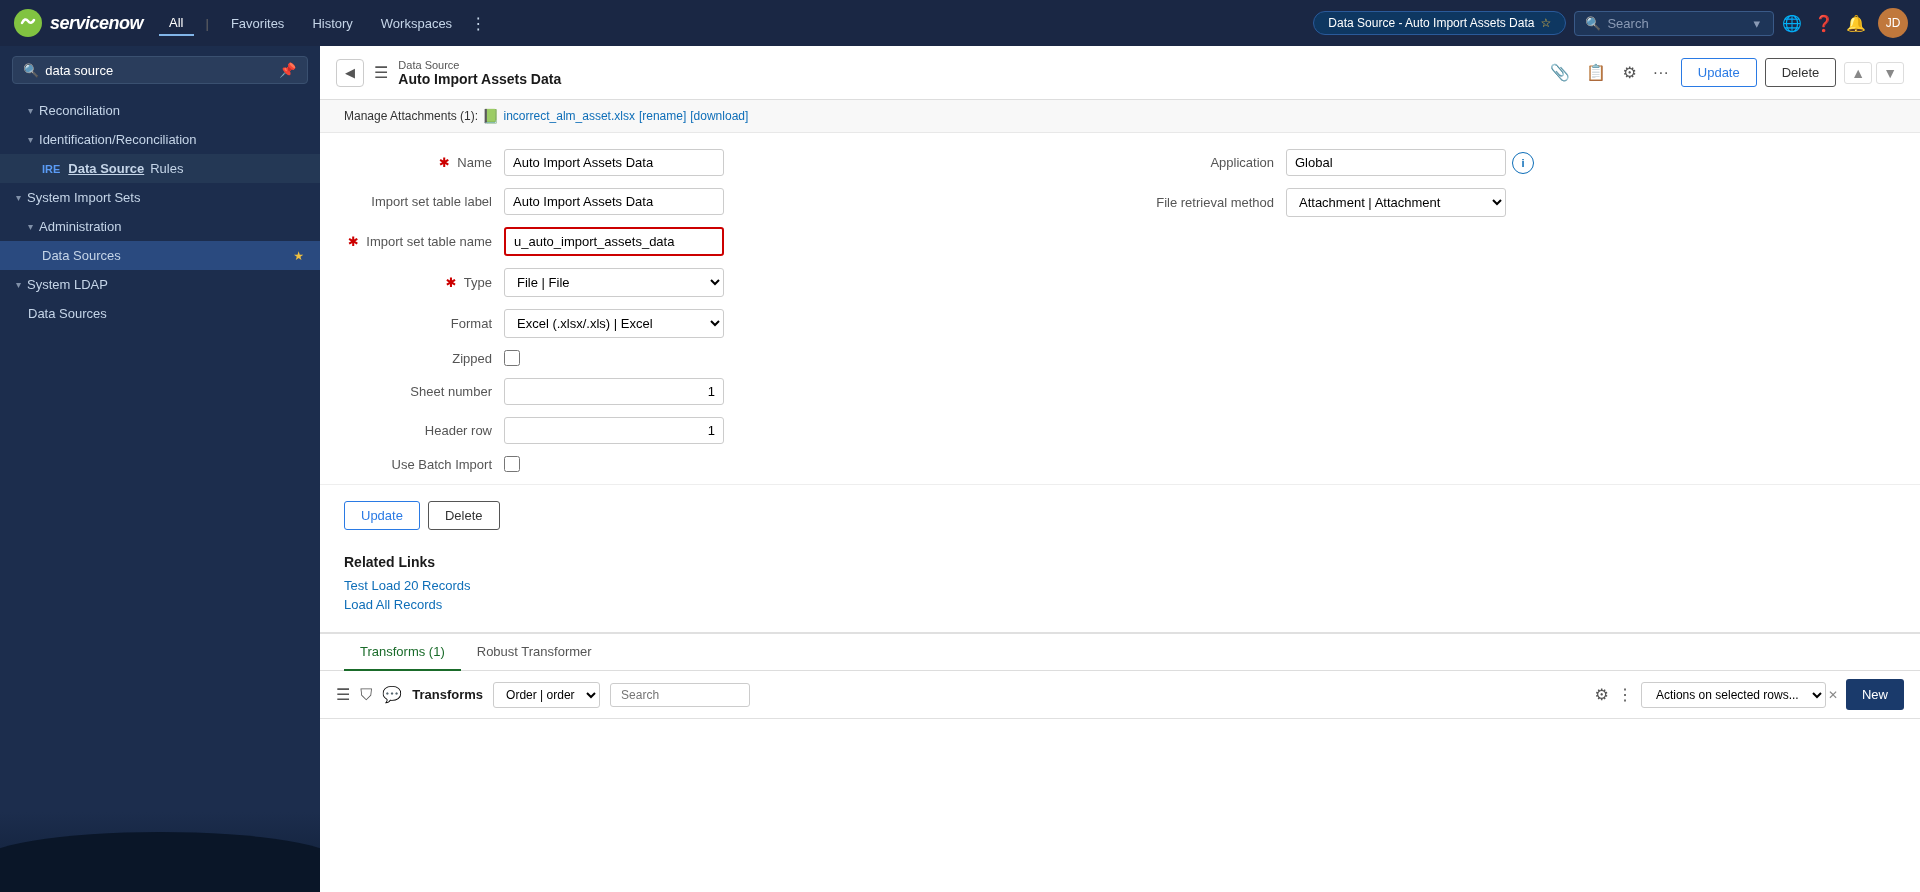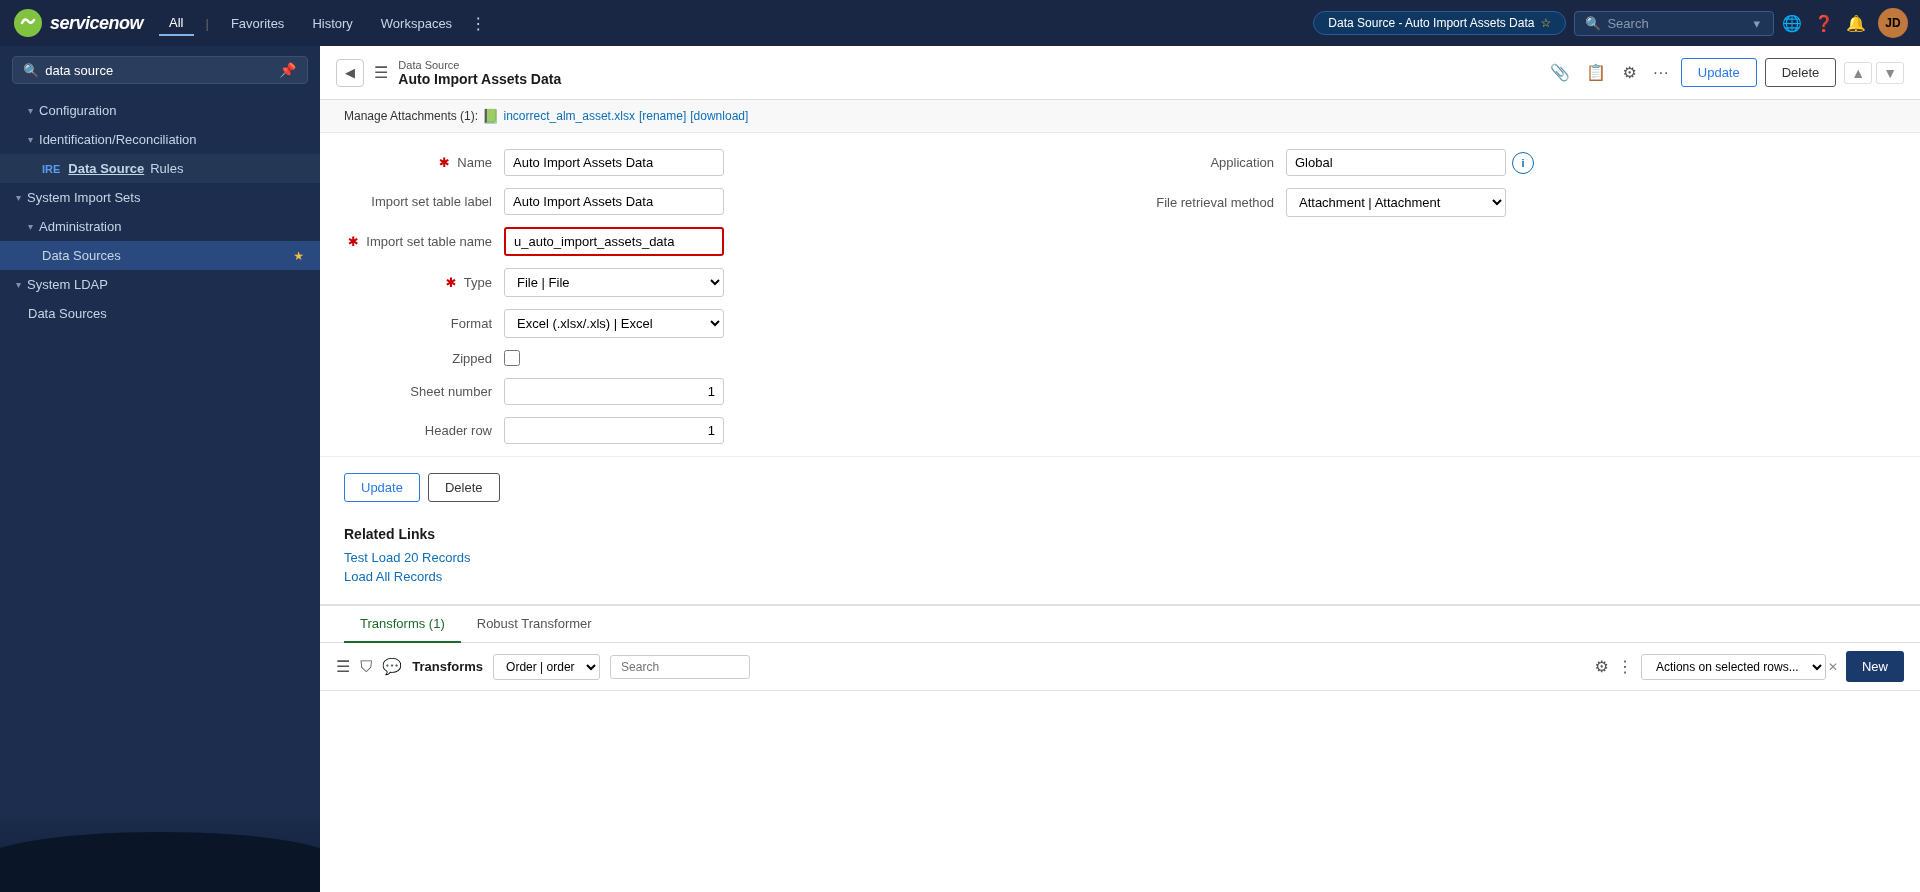--- a/index.html
+++ b/index.html
@@ -23,21 +23,21 @@
     .breadcrumb-star { color: #f0c040; }
     .search-bar {
       display: flex; align-items: center; background: #1e3558; border: 1px solid #3a5a88;
       border-radius: 4px; padding: 4px 10px; gap: 6px; width: 200px;
     }
     .search-bar input { background: transparent; border: none; outline: none; color: white; font-size: 13px; width: 140px; }
     .search-bar input::placeholder { color: #8a9ab5; }
     .search-dropdown { color: #8a9ab5; cursor: pointer; }
     .top-icons { display: flex; gap: 12px; align-items: center; }
     .top-icon { color: #c5d5e8; font-size: 16px; cursor: pointer; }
-    .avatar { width: 30px; height: 30px; border-radius: 50%; background: #c0783c; display: flex; align-items: center; justify-content: center; color: #000000; font-size: 12px; font-weight: bold; }
+    .avatar { width: 30px; height: 30px; border-radius: 50%; background: #c0783c; display: flex; align-items: center; justify-content: center; color: #ffffff; font-size: 12px; font-weight: normal; }
 
     
     .main-layout { display: flex; flex: 1; overflow: hidden; }
 
     
     .sidebar {
       width: 320px; background: #1c2d4d; flex-shrink: 0; display: flex; flex-direction: column; overflow-y: auto;
     }
     .sidebar-search {
       display: flex; align-items: center; margin: 10px 12px; background: #2a3d5c; border: 1px solid #3a5070;
@@ -226,21 +226,21 @@
   <aside class="sidebar">
     <div class="sidebar-search">
       <span>🔍</span>
       <input type="text" value="data source" style="">
       <span class="sidebar-pin">📌</span>
     </div>
 
     <div class="sidebar-section">
       <div class="sidebar-item sidebar-indent1">
         <span class="arrow">▾</span>
-        <span class="label">Configuration</span>
+        <span class="label">Reconciliation</span>
       </div>
       <div class="sidebar-item sidebar-indent1">
         <span class="arrow">▾</span>
         <span class="label">Identification/Reconciliation</span>
       </div>
       <div class="sidebar-item sidebar-indent2 ire-item">
         <span class="ire-badge">IRE</span>
         <span class="label bold-text">Data Source</span>
         <span class="label"> Rules</span>
       </div>
@@ -351,20 +351,24 @@
           <div class="form-row">
             <label class="form-label">Sheet number</label>
             <input type="text" class="form-input" style="text-align: right;" value="1">
           </div>
 
           <div class="form-row">
             <label class="form-label">Header row</label>
             <input type="text" class="form-input" style="text-align: right;" value="1">
           </div>
 
+          <div class="form-row">
+            <label class="form-label">Use Batch Import</label>
+            <input type="checkbox" class="form-checkbox" style="">
+          </div>
         </div>
 
         <div>
 
           <div class="form-row">
             <label class="form-label">Application</label>
             <input type="text" class="form-input" value="Global" style="">
             <div class="info-btn">i</div>
           </div>
 

